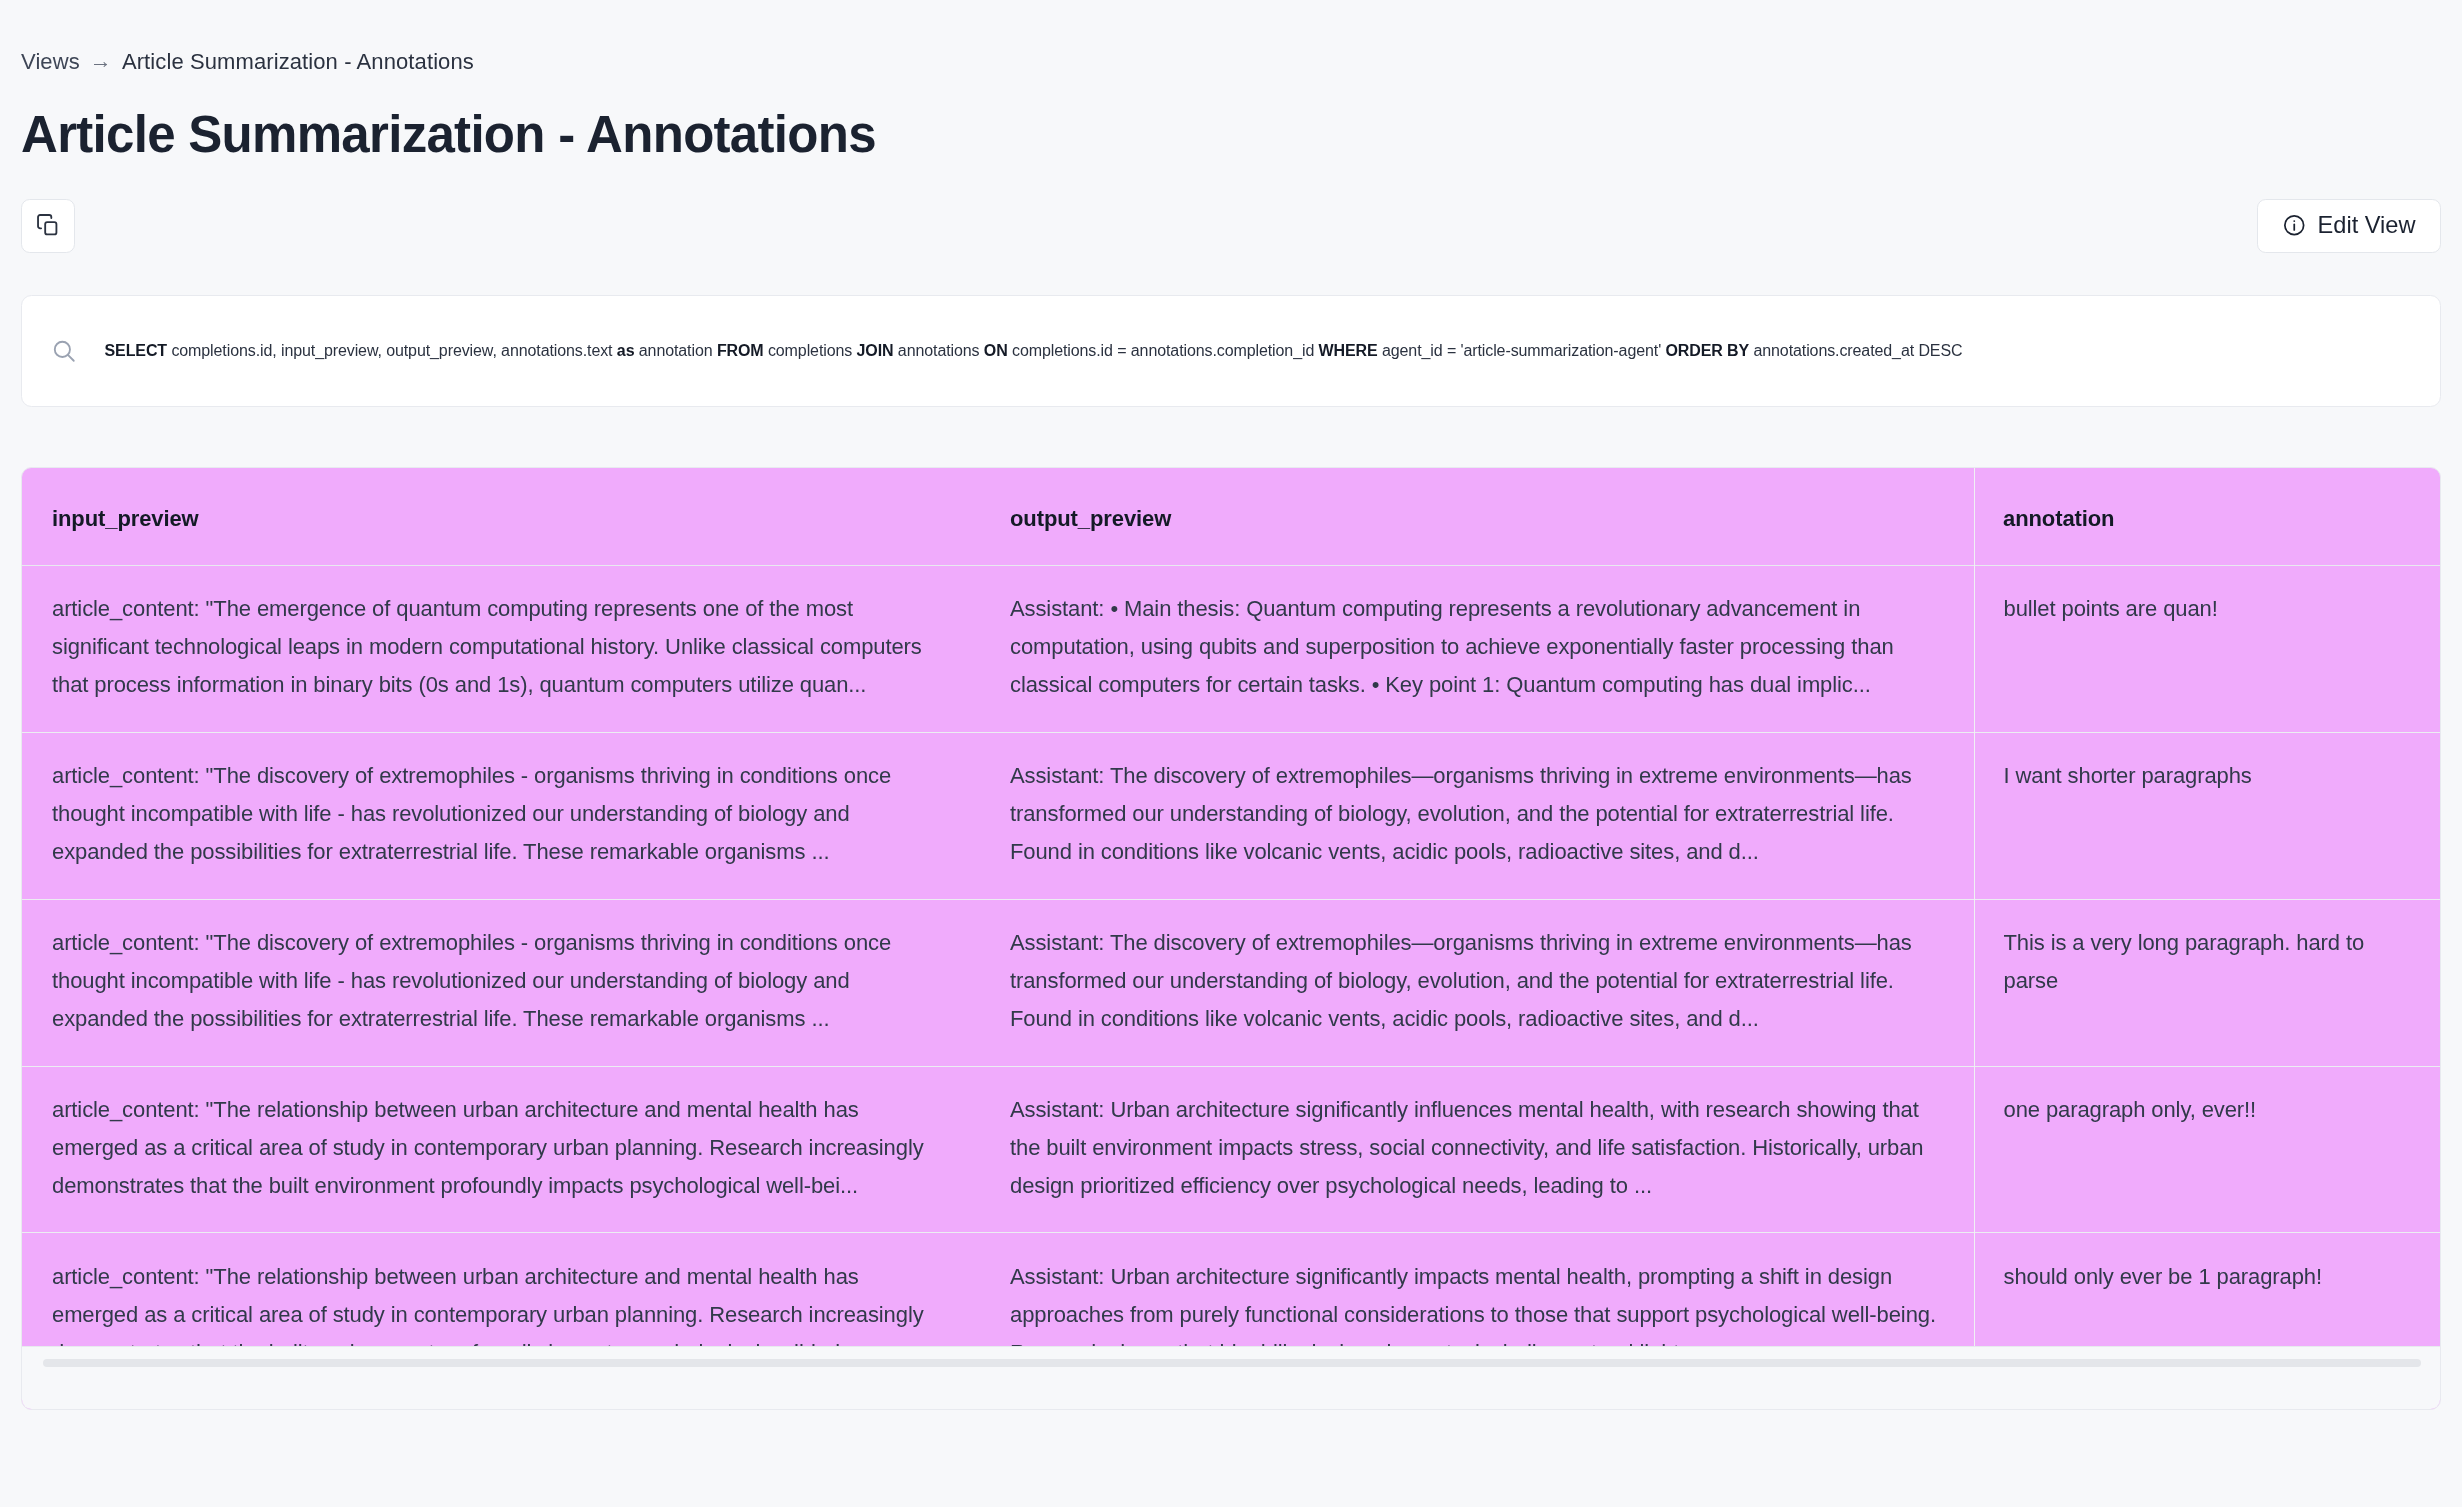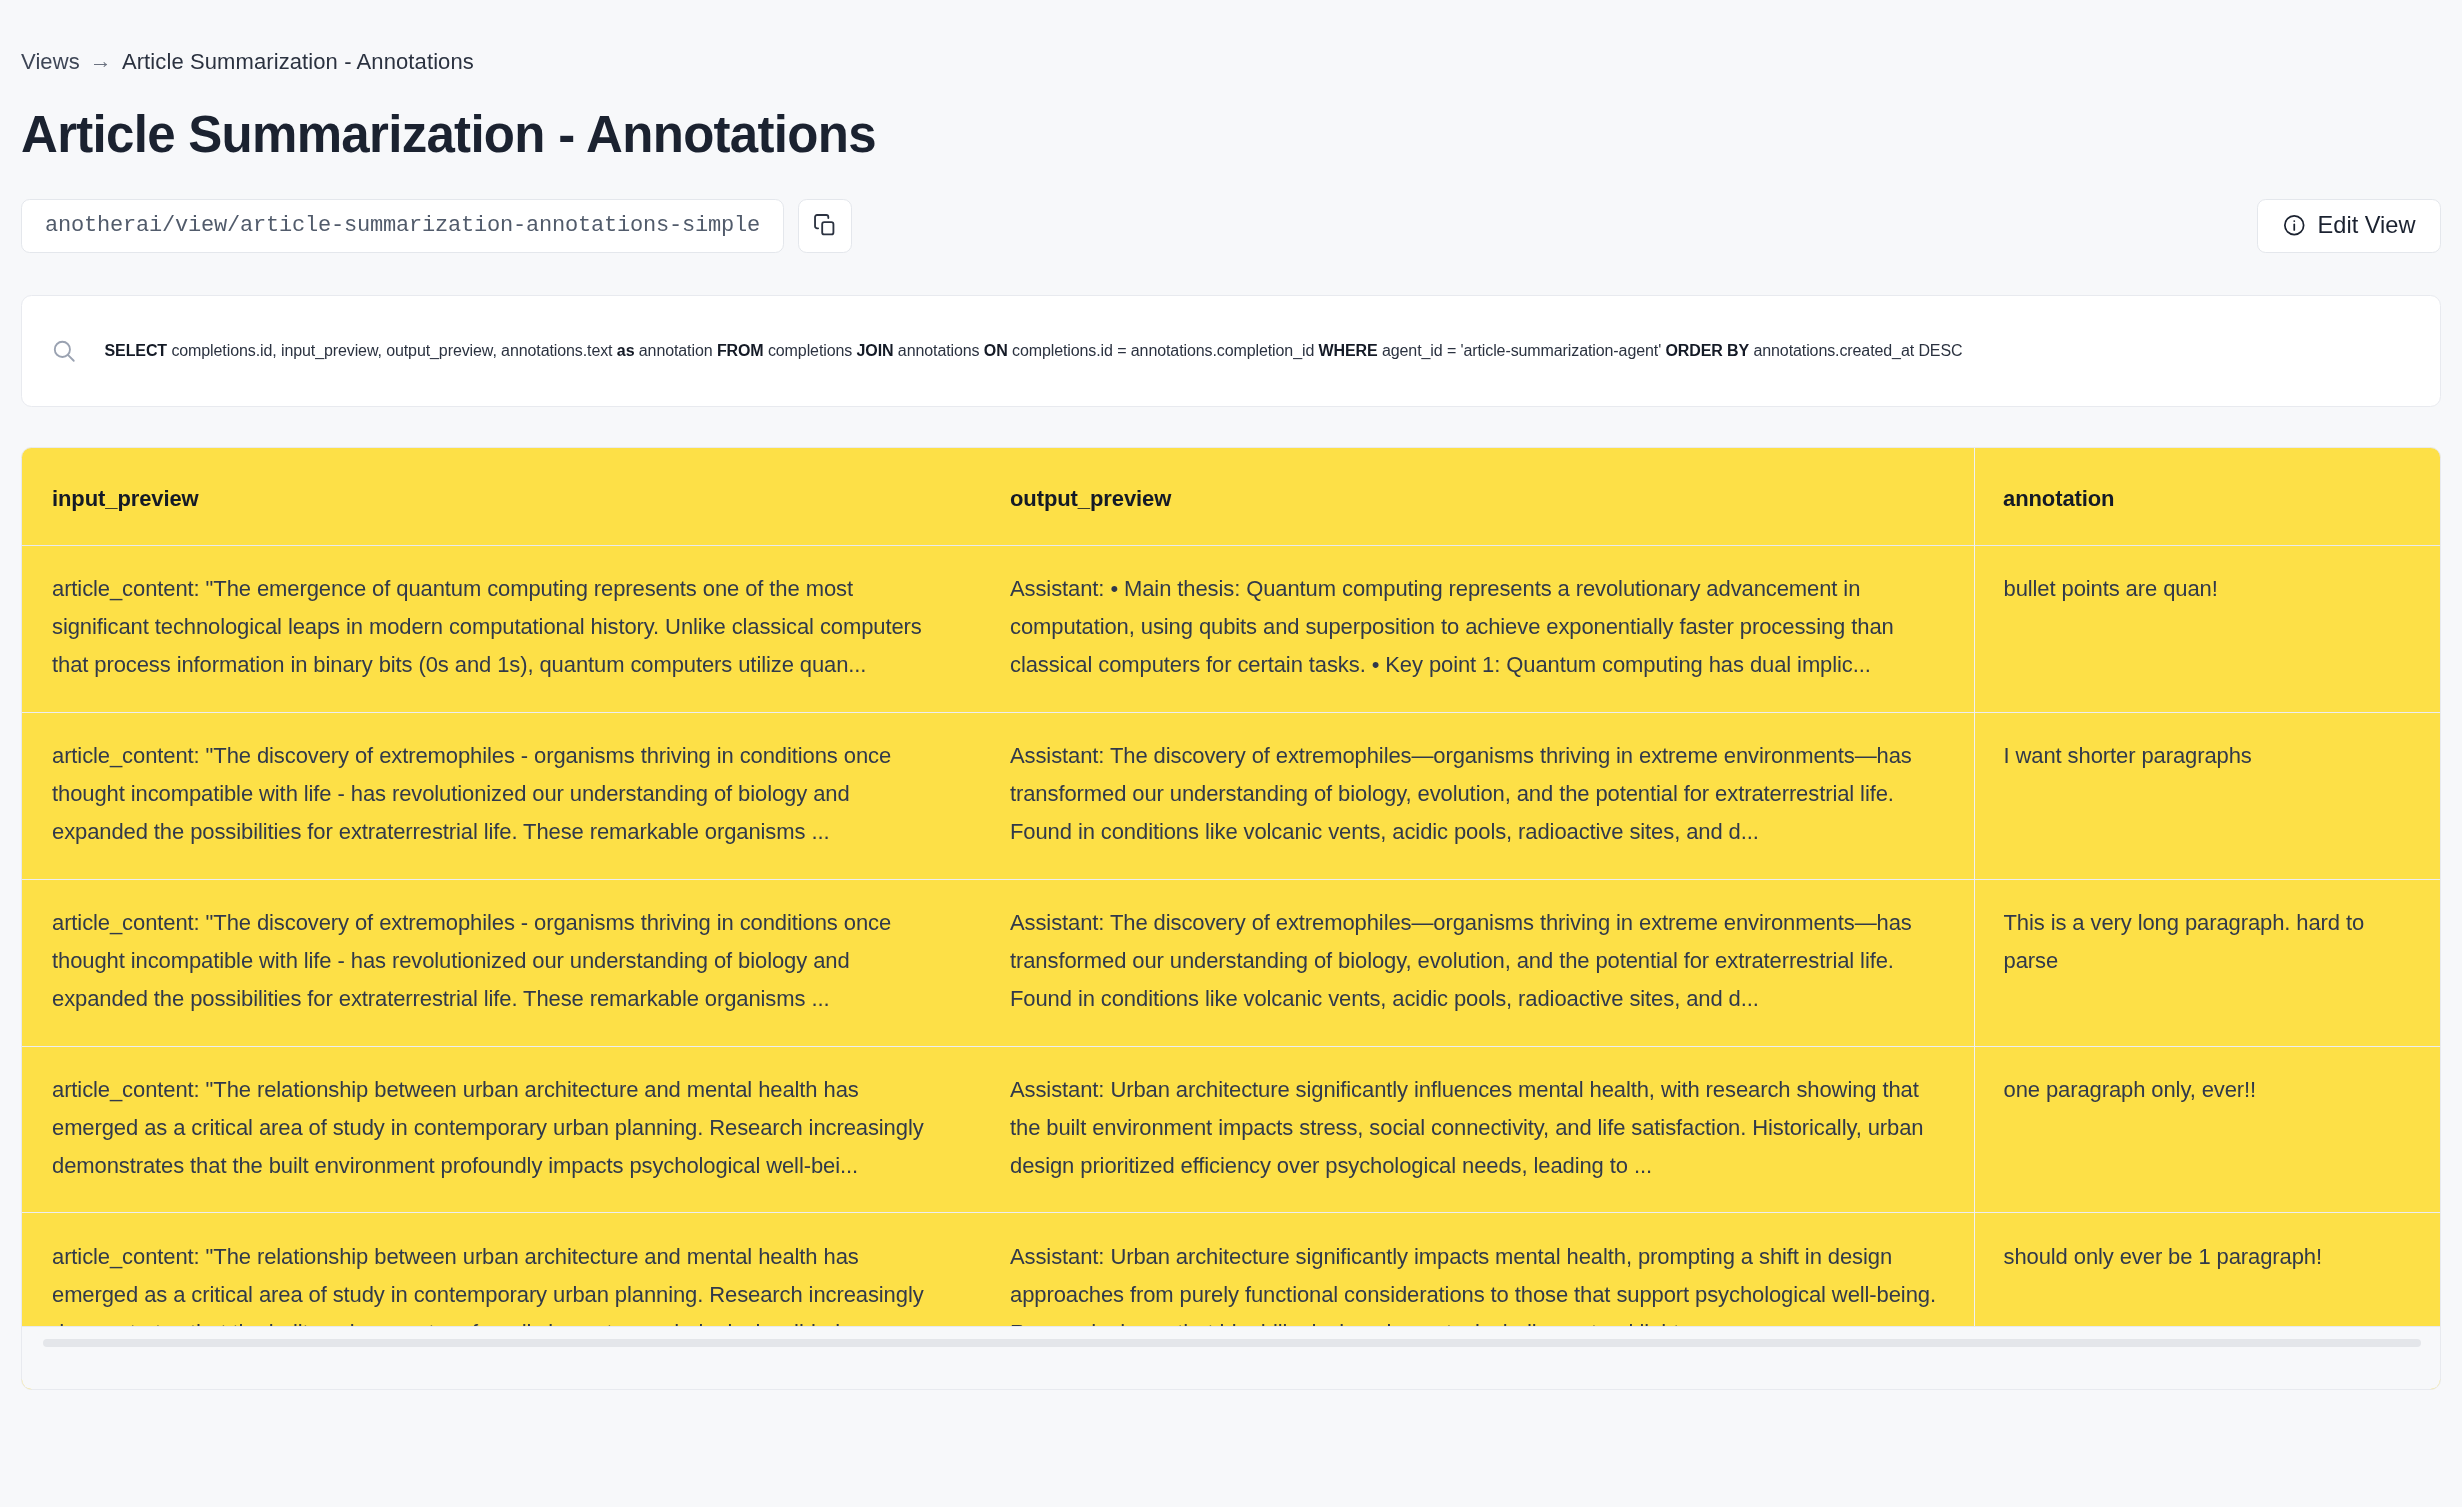--- a/index.html
+++ b/index.html
@@ -123,22 +123,22 @@
   .query-text {
     font-size: 16px;
     line-height: 1.62;
     color: #2b3240;
     letter-spacing: -0.1px;
   }
   .query-text b { font-weight: 700; color: #141a26; }
 
   
   .table-card {
-    margin-top: 40px;
-    background: #fde047;
+    margin-top: 60px;
+    background: #f0abfc;
     border: 0.9px solid #e8eaef;
     border-radius: 10.5px;
     height: 943px;
     overflow: hidden;
     position: relative;
   }
   table.results {
     width: 100%;
     border-collapse: collapse;
     table-layout: fixed;
@@ -207,21 +207,20 @@
 
   <nav class="breadcrumb">
     <span class="crumb-link">Views</span>
     <span class="crumb-sep">→</span>
     <span class="crumb-current">Article Summarization - Annotations</span>
   </nav>
 
   <h1 class="page-title">Article Summarization - Annotations</h1>
 
   <div class="slug-row">
-    <div class="slug-box">anotherai/view/article-summarization-annotations-simple</div>
 
     <button class="copy-btn">
       <span>
         <svg width="24.5" height="24.5" viewBox="0 0 24 24" fill="none" stroke="#2b3240" stroke-width="1.8" stroke-linecap="round" stroke-linejoin="round">
           <rect x="9" y="9" width="11" height="12" rx="2"></rect>
           <path d="M5 15H4a2 2 0 0 1-2-2V4a2 2 0 0 1 2-2h9a2 2 0 0 1 2 2v1"></path>
         </svg>
       </span>
     </button>
 

